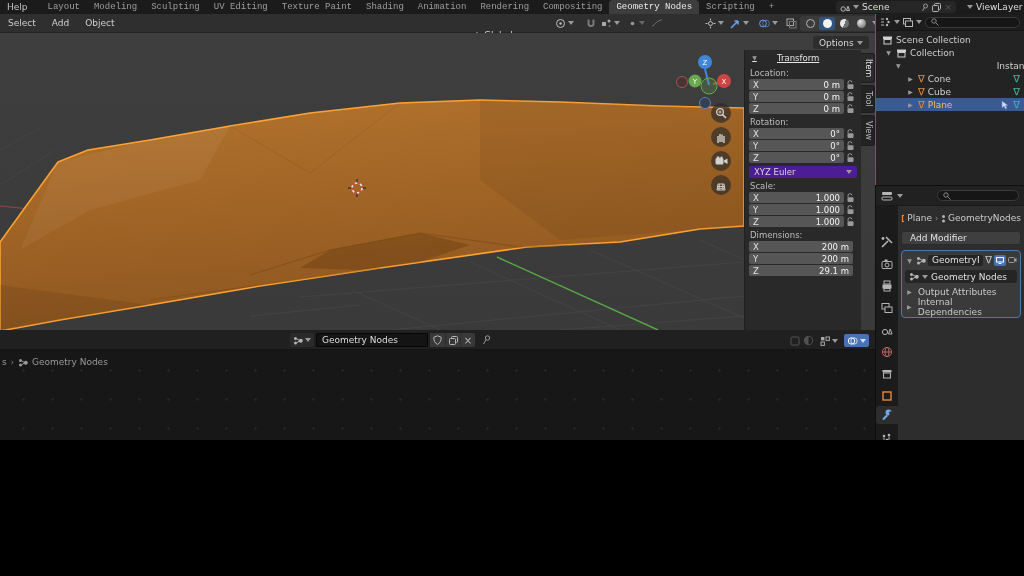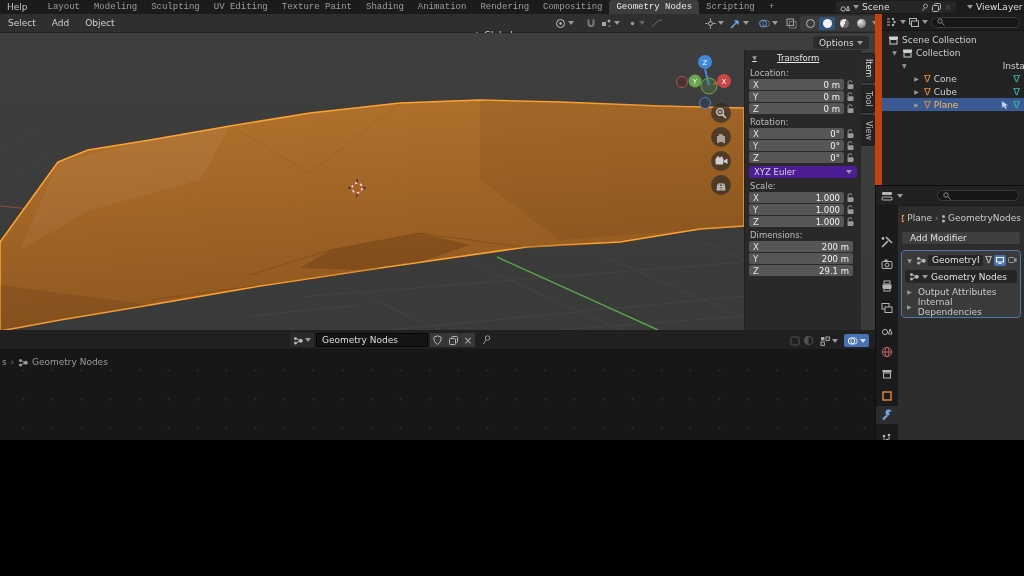--- a/index.html
+++ b/index.html
@@ -58,21 +58,21 @@
   .lockc{width:13px;display:flex;justify-content:center;}
   .tdrop{margin:3px 4px 2px;background:#4c1d95;border-radius:2px;height:12px;display:flex;align-items:center;
          padding:0 5px;color:#d8d8d8;}
   #side-tabs{position:absolute;left:861px;top:20px;width:14px;}
   .side-tab{writing-mode:vertical-rl;font-size:8px;color:#b5b5b5;background:#232323;
             border:1px solid #1c1c1c;border-left:none;border-radius:0 3px 3px 0;
             padding:5px 1px;margin-bottom:2px;text-align:center;width:14px;}
   .side-tab.active{background:#2a2a2a;color:#e8e8e8;}
 
   
-  #outliner{position:absolute;left:875px;top:14px;width:149px;height:171px;background:#232323;border-left:7px solid #c2410c;}
+  #outliner{position:absolute;left:875px;top:14px;width:149px;height:171px;background:#232323;border-left:1px solid #c2410c;}
   #outliner-header{height:17px;background:#1d1d1d;border-bottom:1px solid #151515;display:flex;align-items:center;padding:0 4px;gap:3px;}
   .search-pill{flex:1;height:11px;background:#161616;border:1px solid #3a3a3a;border-radius:6px;
                display:flex;align-items:center;padding:0 5px;gap:3px;}
   .o-row{height:13px;display:flex;align-items:center;gap:3px;padding-right:4px;}
   .o-row.selected{background:#3a5a94;}
   .o-label{color:#cfcfcf;}
   .o-row.selected .o-label{color:#ffb85c;}
   .nabla{font-size:10px;line-height:10px;}
   .nabla.orange{color:#e8883a;}
   .nabla.teal{color:#3db8a4;}

